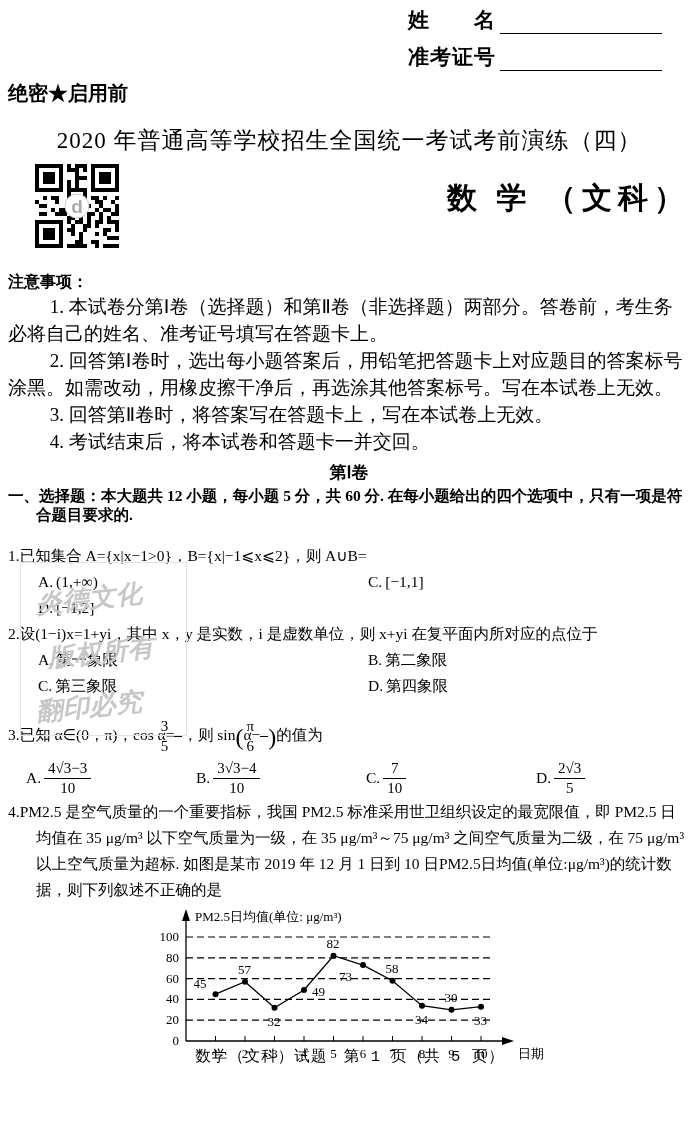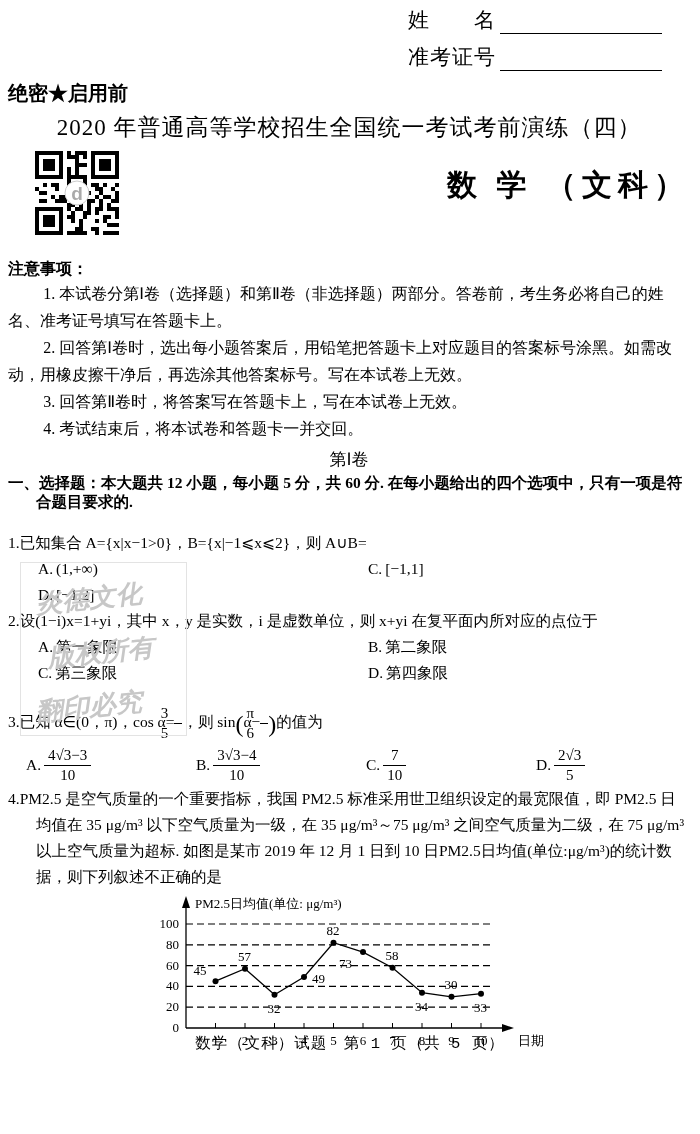--- a/index.html
+++ b/index.html
@@ -2,36 +2,36 @@
 <html><head>
 <meta charset="utf-8">
 <style>
   html,body{margin:0;padding:0;background:#fff;}
   body{width:700px;height:1134px;position:relative;overflow:hidden;
        font-family:"Liberation Serif", serif;color:#000;}
   .page{padding:4px 10px 0 8px;position:relative;}
 
   
   .fillin{margin-left:400px;margin-top:2px;}
-  .fill-row{font-size:21px;margin-bottom:9px;white-space:nowrap;}
+  .fill-row{font-size:21px;margin-bottom:9px;white-space:nowrap;font-weight:bold;}
   .fill-label{letter-spacing:1px;}
   .fill-line{display:inline-block;width:162px;border-bottom:1.5px solid #000;height:24px;vertical-align:bottom;margin-left:4px;}
 
   .secrecy{font-family:"Liberation Sans", sans-serif;font-weight:bold;font-size:20px;margin-top:8px;}
 
-  .exam-title{text-align:center;font-size:23px;margin-top:5px;letter-spacing:1px;white-space:nowrap;}
+  .exam-title{text-align:center;font-size:23px;margin-top:18px;letter-spacing:1px;white-space:nowrap;}
 
   .subject-row{position:relative;height:96px;margin-top:6px;}
   .qr{position:absolute;left:27px;top:2px;width:84px;height:84px;}
   .subject-title{text-align:right;font-size:30px;font-weight:bold;letter-spacing:6px;padding-top:16px;}
 
   .notice-title{font-family:"Liberation Sans", sans-serif;font-weight:bold;font-size:16px;margin-top:14px;}
-  .notice p{margin:0;font-size:16px;line-height:27px;text-indent:2.2em;}
-
-  .part-title{text-align:center;font-weight:normal;font-size:17px;margin:6px 0 2px 0;}
+  .notice p{margin:0;font-size:19px;line-height:27px;text-indent:2.2em;}
+
+  .part-title{text-align:center;font-weight:bold;font-size:17px;margin:6px 0 2px 0;}
 
   .section-header{font-weight:bold;font-size:15.5px;line-height:19px;margin:0;
                   padding-left:1.8em;text-indent:-1.8em;}
 
   .question{font-size:15.5px;line-height:26px;margin:0;padding-left:1.8em;text-indent:-1.8em;}
   .q-gap{margin-top:19px;}
 
   .opts2{display:grid;grid-template-columns:330px auto;margin-left:30px;font-size:15.5px;line-height:26px;}
   .opts4{display:flex;margin-left:18px;font-size:15.5px;align-items:center;margin-top:4px;margin-bottom:2px;}
   .opts4 .opt{display:flex;align-items:center;}

